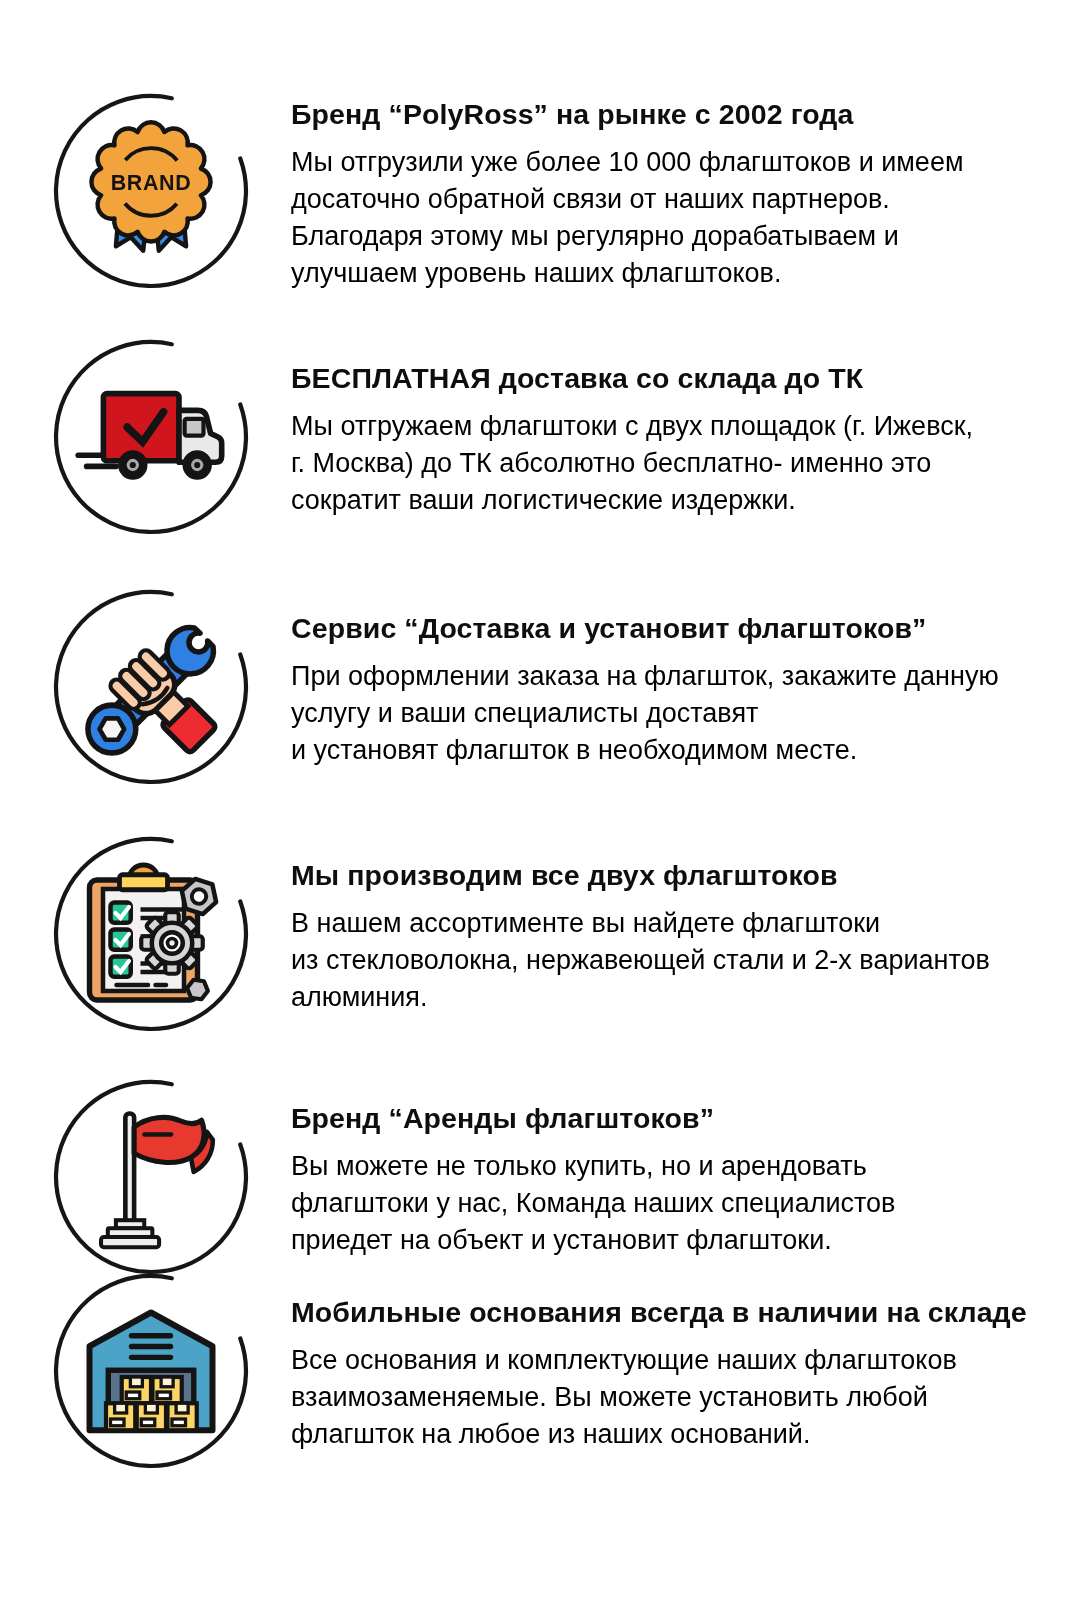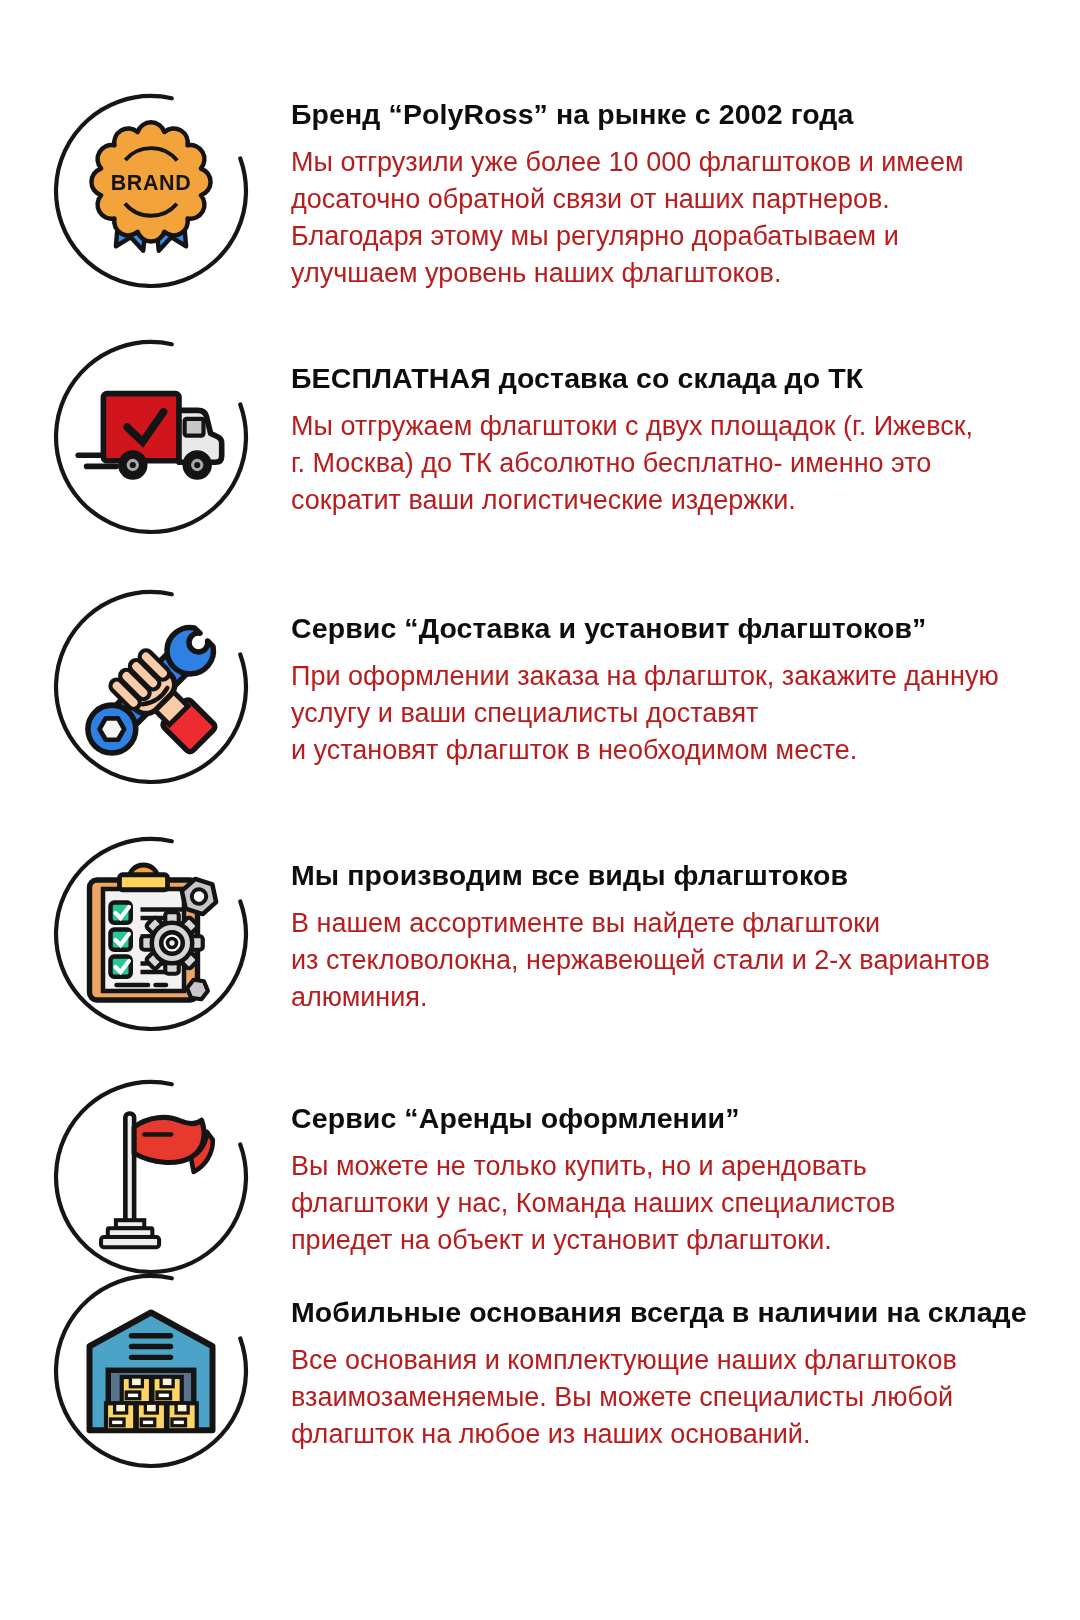--- a/index.html
+++ b/index.html
@@ -3,21 +3,21 @@
 <meta charset="utf-8">
 <style>
   html,body{margin:0;padding:0;background:#ffffff;}
   body{width:1080px;height:1620px;font-family:"Liberation Sans",sans-serif;color:#141414;}
   .page{position:relative;width:1080px;height:1620px;background:#ffffff;overflow:hidden;}
   .block{position:absolute;left:52px;height:198px;display:flex;align-items:center;}
   .ringwrap{position:relative;width:198px;height:198px;flex:0 0 198px;}
   .ringwrap svg{display:block;}
   .text{margin-left:41px;width:760px;transform:translateY(3px);}
   h2.title{margin:0 0 12px 0;font-size:28.5px;line-height:35px;font-weight:700;color:#0e0e0e;white-space:nowrap;letter-spacing:.1px;}
-  p.body{margin:0;font-size:27px;line-height:37px;color:#b91c1c;white-space:pre-line;}
+  p.body{margin:0;font-size:27px;line-height:37px;color:#000000;white-space:pre-line;}
   .badge-text{font-family:"Liberation Sans",sans-serif;}
 </style>
 </head>
 <body>
 
 <div class="page">
 
   <div class="block" style="top:92px">
     <div class="ringwrap">
       <svg width="198" height="198" viewBox="0 0 198 198">
@@ -139,21 +139,21 @@
             <path d="M12 0 L6 10.39 L-6 10.39 L-12 0 L-6 -10.39 L6 -10.39 Z" fill="#C9C6CB" stroke="#141414" stroke-width="3" stroke-linejoin="round"></path>
             <circle r="4.8" fill="#FFFFFF" stroke="#141414" stroke-width="2.6"></circle>
           </g>
           <g transform="translate(96,95) rotate(8)">
             <path d="M7 0 L3.5 6.06 L-3.5 6.06 L-7 0 L-3.5 -6.06 L3.5 -6.06 Z" fill="#C9C6CB" stroke="#141414" stroke-width="2.8" stroke-linejoin="round"></path>
           </g>
         </g>
       </svg>
     </div>
     <div class="text">
-      <h2 class="title">Мы производим все виды флагштоков</h2>
+      <h2 class="title">Мы производим все двух флагштоков</h2>
       <p class="body">В нашем ассортименте вы найдете флагштоки
 из стекловолокна, нержавеющей стали и 2-х вариантов
 алюминия.</p>
     </div>
   </div>
 
   <div class="block" style="top:1078px">
     <div class="ringwrap">
       <svg width="198" height="198" viewBox="0 0 198 198">
         <circle cx="99" cy="99" r="95" fill="none" stroke="#161616" stroke-width="4.2" stroke-dasharray="501 96" stroke-linecap="round" transform="rotate(-20 99 99)"></circle>
@@ -162,21 +162,21 @@
           <path d="M91.5 47.3 C99 43.5 102.8 36.5 103.4 28.5 L107.8 34.5 C108 45 102 54 93.6 58.2 Z" fill="#E8392F" stroke="#141414" stroke-width="3.4" stroke-linejoin="round"></path>
           <path d="M49.5 25 C60 17 74 16 84 20.5 C91 23.5 96 23 99.5 20 C103.5 31 101 42 91.5 47.5 C81 53.5 63 52 49.5 44.5 Z" fill="#E8392F" stroke="#141414" stroke-width="3.8" stroke-linejoin="round"></path>
           <path d="M57 30.5 H77" stroke="#141414" stroke-width="3.2" stroke-linecap="round"></path>
           <rect x="36" y="94" width="21" height="6" fill="#EFEFEF" stroke="#141414" stroke-width="3"></rect>
           <rect x="30" y="100" width="33" height="6.5" rx="1" fill="#EFEFEF" stroke="#141414" stroke-width="3"></rect>
           <rect x="25" y="106.5" width="43" height="7.5" rx="2" fill="#EFEFEF" stroke="#141414" stroke-width="3"></rect>
         </g>
       </svg>
     </div>
     <div class="text">
-      <h2 class="title">Сервис “Аренды оформлении”</h2>
+      <h2 class="title">Бренд “Аренды флагштоков”</h2>
       <p class="body">Вы можете не только купить, но и арендовать
 флагштоки у нас, Команда наших специалистов
 приедет на объект и установит флагштоки.</p>
     </div>
   </div>
 
   <div class="block" style="top:1272px">
     <div class="ringwrap">
       <svg width="198" height="198" viewBox="0 0 198 198">
         <circle cx="99" cy="99" r="95" fill="none" stroke="#161616" stroke-width="4.2" stroke-dasharray="501 96" stroke-linecap="round" transform="rotate(-20 99 99)"></circle>
@@ -210,18 +210,18 @@
               <rect width="19.5" height="18" fill="#FBD565" stroke="#141414" stroke-width="2.8"></rect>
               <rect x="5.75" y="0" width="8" height="6.5" fill="#FDF3D3" stroke="#141414" stroke-width="2.2"></rect>
               <rect x="3" y="10.5" width="9" height="4.5" fill="#FFFFFF" stroke="#141414" stroke-width="2.2"></rect>
             </g>
         </g>
       </svg>
     </div>
     <div class="text">
       <h2 class="title">Мобильные основания всегда в наличии на складе</h2>
       <p class="body">Все основания и комплектующие наших флагштоков
-взаимозаменяемые. Вы можете специалисты любой
+взаимозаменяемые. Вы можете установить любой
 флагшток на любое из наших оснований.</p>
     </div>
   </div>
 
 </div>
 
 </body></html>

